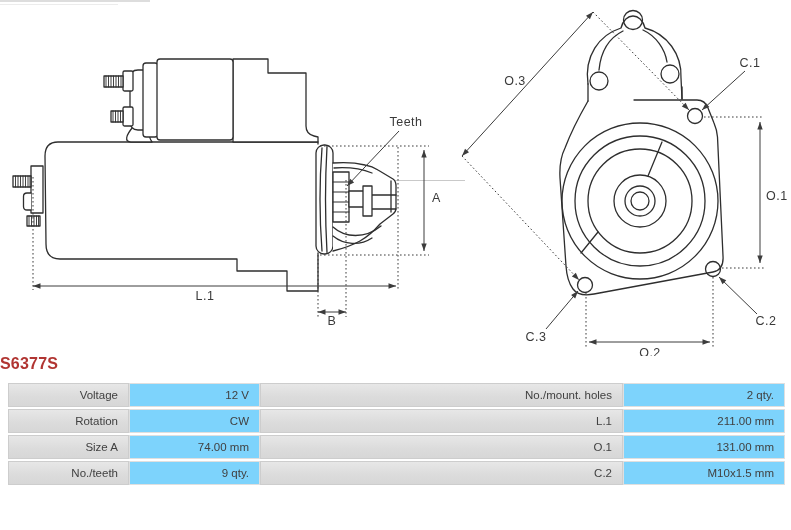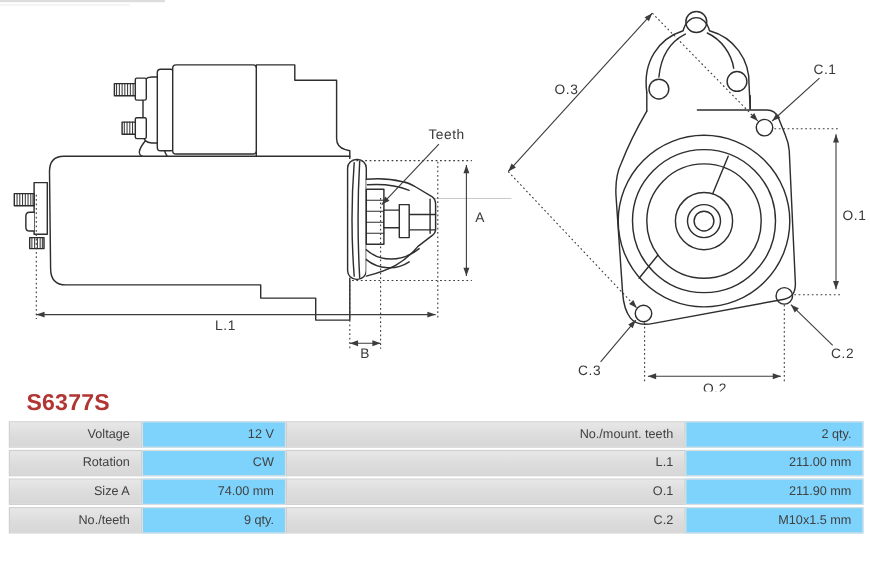--- a/index.html
+++ b/index.html
@@ -4,22 +4,22 @@
 <style>
   html,body { margin:0; padding:0; background:#fff; }
   .page {
     position:relative; width:791px; height:530px; background:#fff; overflow:hidden;
     font-family:"Liberation Sans", sans-serif;
   }
   .artifact-top { position:absolute; left:0; top:0; width:150px; height:2px; background:#ddd; }
   .artifact-top2 { position:absolute; left:0; top:4px; width:118px; height:1px; background:#ececec; }
   svg.drawing { position:absolute; left:0; top:0; }
   .part-number {
-    position:absolute; left:24px; top:355px;
-    color:#b13532; font-size:21px; font-weight:700; letter-spacing:0.2px;
+    position:absolute; left:0; top:355px;
+    color:#b13532; font-size:16px; font-weight:700; letter-spacing:0.2px;
   }
   table.specs {
     position:absolute; left:8px; top:381px; width:777px;
     border-collapse:separate; border-spacing:0 2px; table-layout:fixed;
     font-size:11.5px; color:#414141;
   }
   table.specs td {
     height:20px; padding:1px 10px 1px 16px; text-align:right; vertical-align:middle;
     white-space:nowrap; overflow:hidden;
   }
@@ -169,34 +169,34 @@
     <colgroup>
       <col style="width:121px">
         <col style="width:131px">
         <col style="width:363px">
         <col style="width:162px">
     </colgroup>
     <tbody>
       <tr>
         <td class="lbl">Voltage</td>
         <td class="val">12 V</td>
-        <td class="lbl">No./mount. teeth</td>
+        <td class="lbl">No./mount. holes</td>
         <td class="val">2 qty.</td>
       </tr>
       <tr>
         <td class="lbl">Rotation</td>
         <td class="val">CW</td>
         <td class="lbl">L.1</td>
         <td class="val">211.00 mm</td>
       </tr>
       <tr>
         <td class="lbl">Size A</td>
         <td class="val">74.00 mm</td>
         <td class="lbl">O.1</td>
-        <td class="val">211.90 mm</td>
+        <td class="val">131.00 mm</td>
       </tr>
       <tr>
         <td class="lbl">No./teeth</td>
         <td class="val">9 qty.</td>
         <td class="lbl">C.2</td>
         <td class="val">M10x1.5 mm</td>
       </tr>
     </tbody>
   </table>
 </div>

